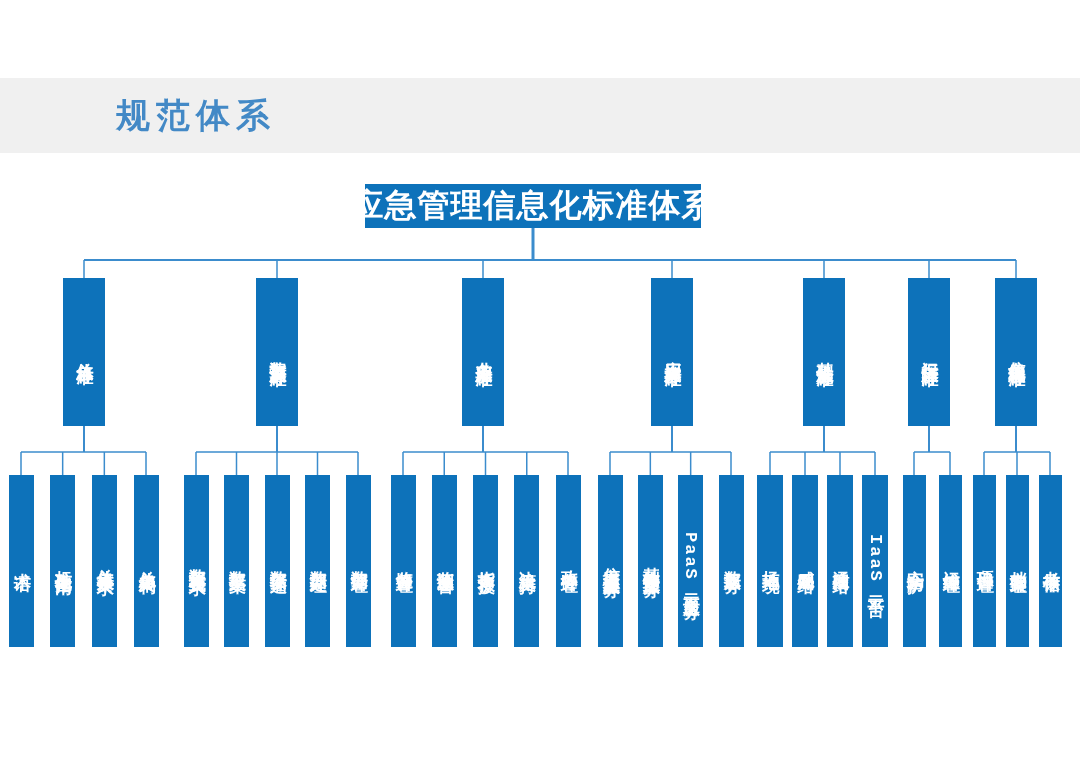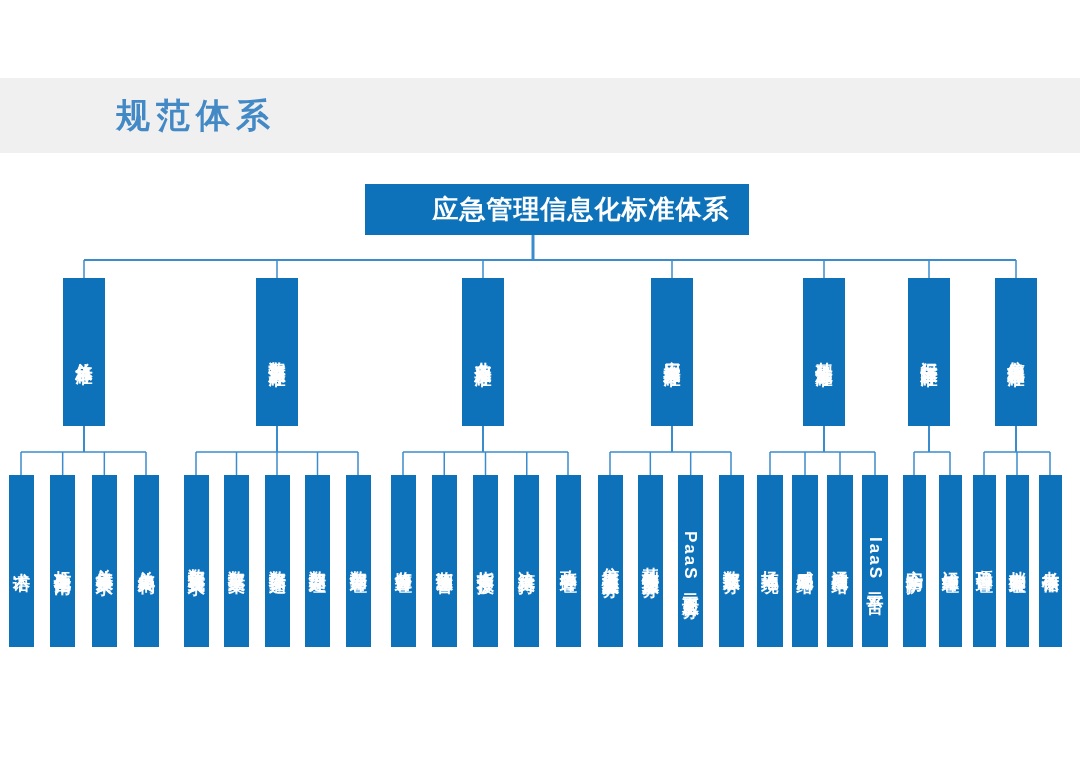--- a/index.html
+++ b/index.html
@@ -1,33 +1,33 @@
 <!DOCTYPE html>
 <html style="--blue: #0d72ba; --title: #4389c6; --band: #f0f0f0;"><head>
 <meta charset="utf-8">
 <style>
   html,body { margin:0; padding:0; background:#ffffff; }
   .page {
     position:relative; width:1080px; height:764px; background:#ffffff;
-    overflow:hidden; font-family:Liberation Sans, sans-serif;
+    overflow:hidden; font-family:Liberation Mono, monospace;
   }
   .band {
     position:absolute; left:0; top:78px; width:1080px; height:75px;
     background:var(--band,#f0f0f0); display:flex; align-items:center;
   }
   .page-title {
     margin-left:116px; font-size:34px; font-weight:bold;
     letter-spacing:6px; color:var(--title,#4389c6);
   }
   svg.connectors { position:absolute; left:0; top:0; }
   .root {
-    position:absolute; left:365px; top:184px; width:336px; height:51px;
+    position:absolute; left:365px; top:184px; width:336px; height:44px;
     background:var(--blue,#0d72ba); color:#fff; display:flex;
     align-items:center; justify-content:center;
-    font-size:26px; font-weight:bold; letter-spacing:1px; white-space:nowrap;padding-left:48px;
+    font-size:32px; font-weight:bold; letter-spacing:1px; white-space:nowrap;
   }
   .vbox {
     position:absolute; background:var(--blue,#0d72ba); color:#fff;
     display:flex; align-items:center; justify-content:center; font-weight:bold;
   }
   .vbox span {
     writing-mode:vertical-rl; text-orientation:mixed; line-height:1;
     white-space:nowrap;
   }
   .branch span { font-size:17px; letter-spacing:1.5px; }

